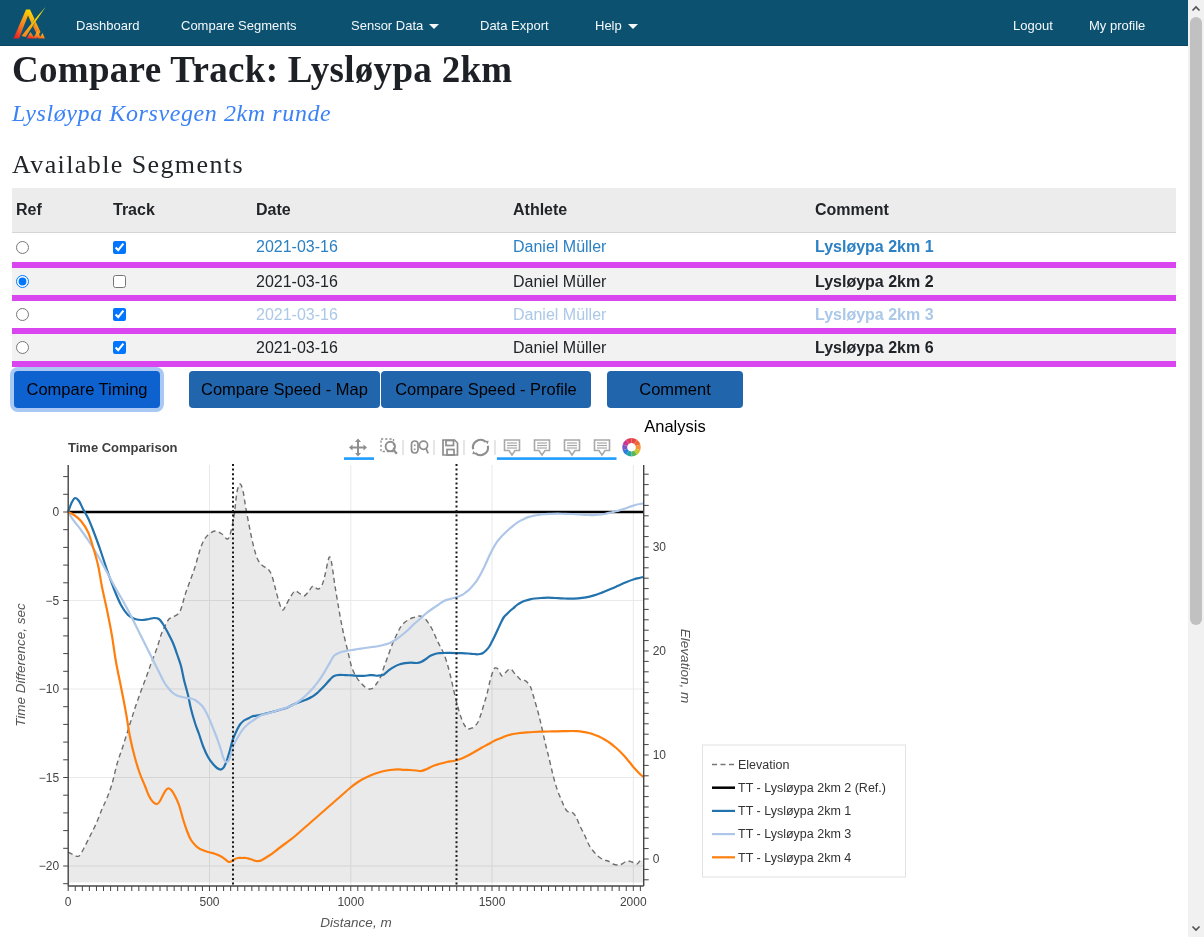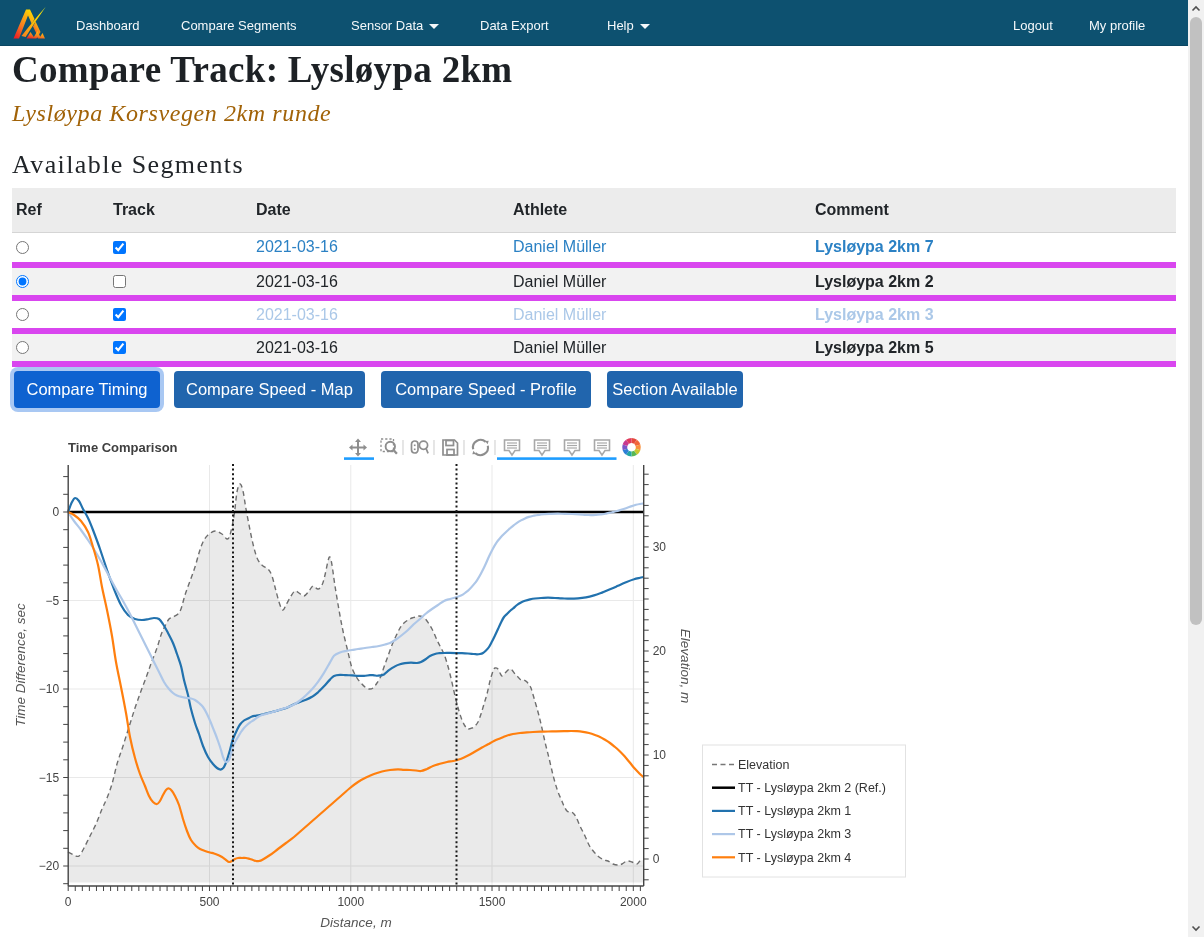--- a/index.html
+++ b/index.html
@@ -5,35 +5,35 @@
 html,body { overflow:hidden; }
 body { width:1204px; height:937px; position:relative; background:#fff;
   font-family:"Liberation Sans",sans-serif; }
 .navbar { position:absolute; left:0; top:0; width:1188px; height:46px; background:#0d5170; border-bottom:1px solid #0b4662; }
 .nav-item { position:absolute; top:3px; line-height:45px; color:#f4f8fa; font-size:13px; }
 .caret { display:inline-block; width:0; height:0; border-left:5px solid transparent;
   border-right:5px solid transparent; border-top:5px solid #f4f8fa; margin-left:6px; vertical-align:middle; }
 h1 { position:absolute; left:12px; top:48px; font-family:"Liberation Serif",serif;
   font-size:37px; font-weight:bold; color:#1d2125; letter-spacing:0.3px; }
 .subtitle { position:absolute; left:12px; top:100px; font-family:"Liberation Serif",serif;
-  font-style:italic; font-size:24px; color:#a16207; letter-spacing:0.6px; }
+  font-style:italic; font-size:24px; color:#3b82f6; letter-spacing:0.6px; }
 h3 { position:absolute; left:12px; top:150px; font-family:"Liberation Serif",serif;
   font-size:26px; font-weight:normal; color:#212529; letter-spacing:1.4px; }
 table { position:absolute; left:12px; top:188px; width:1164px; border-collapse:collapse;
   font-size:16px; color:#212529; }
 th { text-align:left; font-weight:bold; background:#ececec; height:44px; padding-left:4px;
   border-bottom:1px solid #d5d5d5; }
 td { height:33px; padding-left:4px; border-bottom:6px solid #d946ef; }
 tr.striped td { background:#f2f2f2; }
 td.cm { font-weight:bold; }
 .lnk { color:#2b81c4; }
 .faded { color:#abc8e8; }
 .plain { color:#212529; }
 input[type=checkbox], input[type=radio] { margin:0; display:block; }
-.btn { position:absolute; top:370.5px; height:37px; border-radius:4px; color:#ffffff;
+.btn { position:absolute; top:370.5px; height:37px; border-radius:4px; color:#000000;
   font-size:16.5px; font-family:"Liberation Sans",sans-serif; text-align:center; line-height:37px;
   background:#2165ad; }
 #chart { position:absolute; left:0; top:430px; }
 #chart text { font-family:"Liberation Sans",sans-serif; }
 #chart .tick text { font-size:12px; fill:#444; }
 #chart .ctitle { font-size:13px; font-weight:bold; fill:#3f3f3f; }
 #chart .atitle { font-size:13.5px; font-style:italic; fill:#555; }
 #chart .ltxt { font-size:12.5px; fill:#333; }
 .sb { position:absolute; right:0; top:0; width:16px; height:937px; background:#f1f1f1; }
 .sb-thumb { position:absolute; left:2px; top:17px; width:12px; height:608px; background:#c1c1c1; border-radius:6px; }
@@ -57,21 +57,21 @@
     </defs>
 <path d="M1.5,33.5 L14,4.5 L18,4.5 L22.5,14 L19.8,19 L16,10.5 L7,33.5 Z" fill="url(#lg)"></path>
 <path d="M23.6,16.5 L28.5,27 L25.8,31.5 L21,21.5 Z" fill="url(#lg)"></path>
 <path d="M14.5,33.5 L18.5,27 L21.8,32 L25.5,26 L28.2,31.8 L30.5,28 L33,33.5 L26,33.5 L25.2,32.2 L24.4,33.5 Z" fill="url(#lg)"></path>
 <path d="M9.5,31 C17,21.5 25,11.5 33.8,1.8 C26,13 19,23.5 13.6,32 Z" fill="url(#lg2)"></path>
 </svg>
 <div class="nav-item" style="left:76px;">Dashboard</div>
 <div class="nav-item" style="left:181px;">Compare Segments</div>
 <div class="nav-item" style="left:351px;">Sensor Data<span class="caret"></span></div>
 <div class="nav-item" style="left:480px;">Data Export</div>
-<div class="nav-item" style="left:595px;margin-left:12px;">Help<span class="caret"></span></div>
+<div class="nav-item" style="left:595px;">Help<span class="caret"></span></div>
 <div class="nav-item" style="left:1013px;">Logout</div>
 <div class="nav-item" style="left:1089px;">My profile</div>
 <h1>Compare Track: Lysløypa 2km</h1>
 <div class="subtitle">Lysløypa Korsvegen 2km runde</div>
 <h3>Available Segments</h3>
 <table>
 <colgroup>
       <col style="width:97px">
       <col style="width:143px">
       <col style="width:257px">
@@ -90,21 +90,21 @@
 <tbody>
       <tr>
 <td>
           <input type="radio" name="ref" style="">
         </td>
 <td>
           <input type="checkbox" checked="" style="">
         </td>
 <td class="lnk">2021-03-16</td>
 <td class="lnk">Daniel Müller</td>
-<td class="lnk cm">Lysløypa 2km 7</td>
+<td class="lnk cm">Lysløypa 2km 1</td>
 </tr>
       <tr class="striped">
 <td>
           <input type="radio" name="ref" checked="" style="">
         </td>
 <td>
           <input type="checkbox" style="">
         </td>
 <td class="plain">2021-03-16</td>
 <td class="plain">Daniel Müller</td>
@@ -123,28 +123,28 @@
 </tr>
       <tr class="striped">
 <td>
           <input type="radio" name="ref" style="">
         </td>
 <td>
           <input type="checkbox" checked="" style="">
         </td>
 <td class="plain">2021-03-16</td>
 <td class="plain">Daniel Müller</td>
-<td class="plain cm">Lysløypa 2km 5</td>
+<td class="plain cm">Lysløypa 2km 6</td>
 </tr>
     </tbody>
 </table>
 <div class="btn" style="left:14px;width:146px;background:#0e62d0;box-shadow:0 0 0 4px #a9c8f3;">Compare Timing</div>
-<div class="btn" style="left:174px;width:191px;">Compare Speed - Map</div>
+<div class="btn" style="left:189px;width:191px;">Compare Speed - Map</div>
 <div class="btn" style="left:381px;width:210px;">Compare Speed - Profile</div>
-<div class="btn" style="left:607px;width:136px;">Section Available</div>
+<div class="btn" style="left:607px;width:136px;">Comment Analysis</div>
 <svg id="chart" width="1204" height="507" viewBox="0 430 1204 507">
 <g stroke="#e9e9e9" stroke-width="1">
       <line x1="68.2" y1="600.5" x2="643.7" y2="600.5"></line>
 <line x1="68.2" y1="689.0" x2="643.7" y2="689.0"></line>
 <line x1="68.2" y1="777.5" x2="643.7" y2="777.5"></line>
 <line x1="68.2" y1="866.0" x2="643.7" y2="866.0"></line>
 <line x1="209.5" y1="465" x2="209.5" y2="886"></line>
 <line x1="350.8" y1="465" x2="350.8" y2="886"></line>
 <line x1="492.0" y1="465" x2="492.0" y2="886"></line>
 <line x1="633.3" y1="465" x2="633.3" y2="886"></line>

